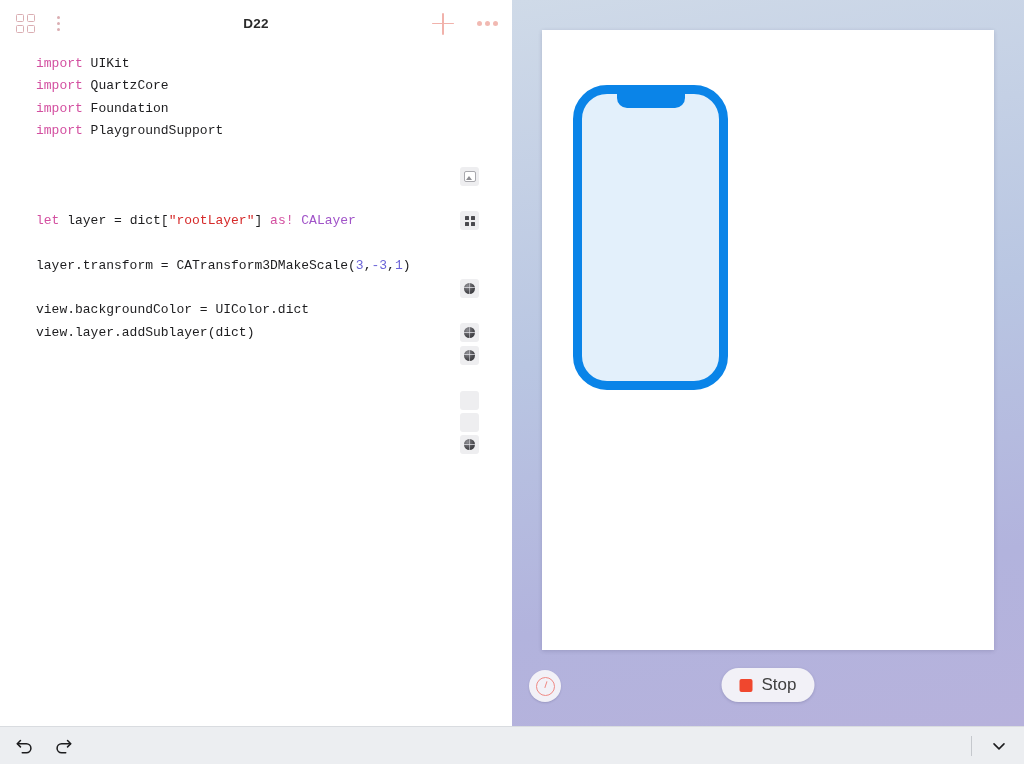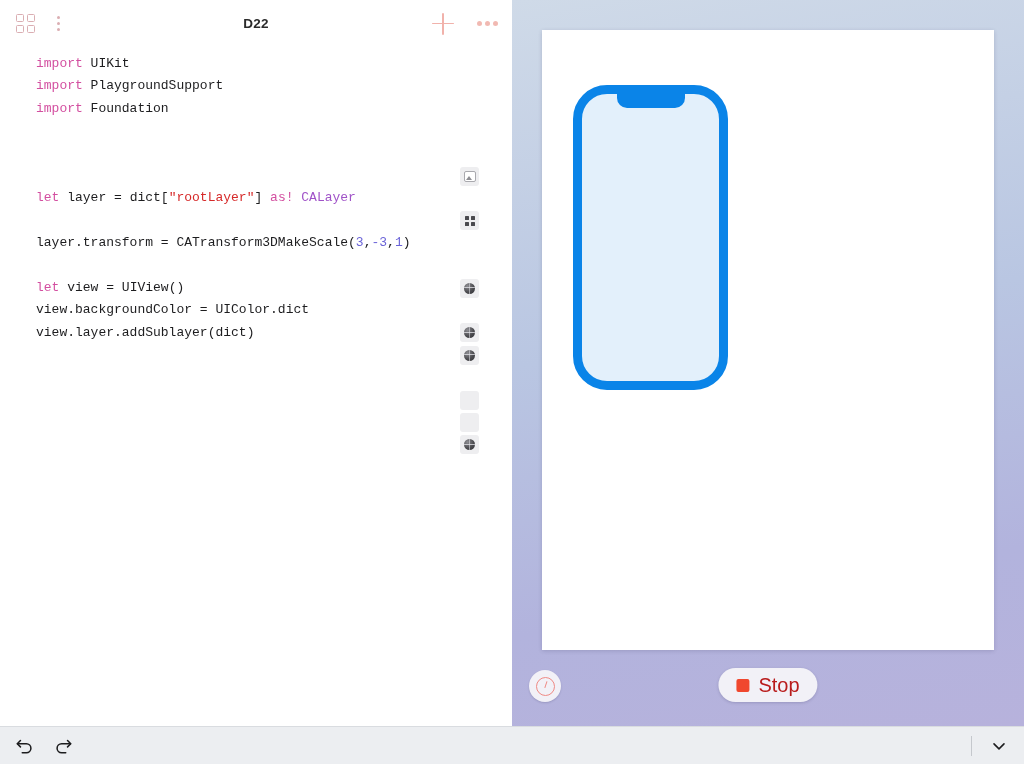--- a/index.html
+++ b/index.html
@@ -163,21 +163,21 @@
     content:""; position:absolute; left:3.2px; bottom:3.4px; width:12px; height:1.3px;
     background:#ef8a85; opacity:.0;
   }
   .stop-btn {
     position:absolute; left:50%; transform:translateX(-50%); top:-2px;
     height:34px; min-width:90px; padding:0 18px; border-radius:17px;
     background:#f2f1f7; box-shadow:0 1px 3px rgba(50,50,90,.22);
     display:flex; align-items:center; justify-content:center; gap:9px; cursor:pointer;
   }
   .stop-sq { width:13px; height:13px; background:#f0472e; border-radius:2px; }
-  .stop-lbl { font-size:20px; color:#b91c1c; }
+  .stop-lbl { font-size:17px; color:#404040; }
 
   
   .bottom-bar {
     height:41px; width:1024px; background:#eceef1;
     border-top:1px solid #d9dce0; display:flex; align-items:center;
     padding:0 14px; position:relative;
   }
   .bb-left { display:flex; align-items:center; gap:16px; }
   .bb-right { margin-left:auto; display:flex; align-items:center; gap:16px; }
   .ico-undo, .ico-redo { width:22px; height:20px; cursor:pointer; }
@@ -226,22 +226,23 @@
                 <i></i>
                 <i></i>
                 <i></i>
               </span>
           </div>
         </div>
       </div>
 
       <div class="code-area" id="code-area">
           <div class="code-line"><span class="k">import </span><span class="pl">UIKit</span></div>
+          <div class="code-line"><span class="k">import </span><span class="pl">QuartzCore</span></div>
+          <div class="code-line"><span class="k">import </span><span class="pl">Foundation</span></div>
           <div class="code-line"><span class="k">import </span><span class="pl">PlaygroundSupport</span></div>
-          <div class="code-line"><span class="k">import </span><span class="pl">Foundation</span></div>
           <div class="code-line blank">&nbsp;</div>
           <div class="badge" style="top: 119.5px;">
             <span class="b-img"></span>
           </div>
           <div class="code-line blank">&nbsp;</div>
           <div class="badge" style="top: 164.3px;">
             <span class="b-grid">
               <i></i>
               <i></i>
               <i></i>
@@ -255,21 +256,20 @@
           </div>
           <div class="code-line blank">&nbsp;</div>
           <div class="code-line"><span class="pl">layer.transform = CATransform3DMakeScale(</span><span class="nm">3</span><span class="pl">,</span><span class="nm">-3</span><span class="pl">,</span><span class="nm">1</span><span class="pl">)</span></div>
           <div class="badge" style="top: 276.3px;">
             <span class="b-sphere"></span>
           </div>
           <div class="badge" style="top: 298.7px;">
             <span class="b-sphere"></span>
           </div>
           <div class="code-line blank">&nbsp;</div>
-          <div class="code-line"><span class="k">let </span><span class="pl">view = UIView()</span></div>
           <div class="badge" style="top: 343.5px;">
             <span class="badge-abc">abc</span>
           </div>
           <div class="code-line"><span class="pl">view.backgroundColor = UIColor.dict</span></div>
           <div class="badge" style="top: 365.9px;">
             <span class="badge-abc">abc</span>
           </div>
           <div class="code-line"><span class="pl">view.layer.addSublayer(dict)</span></div>
           <div class="badge" style="top: 388.3px;">
             <span class="b-sphere"></span>

